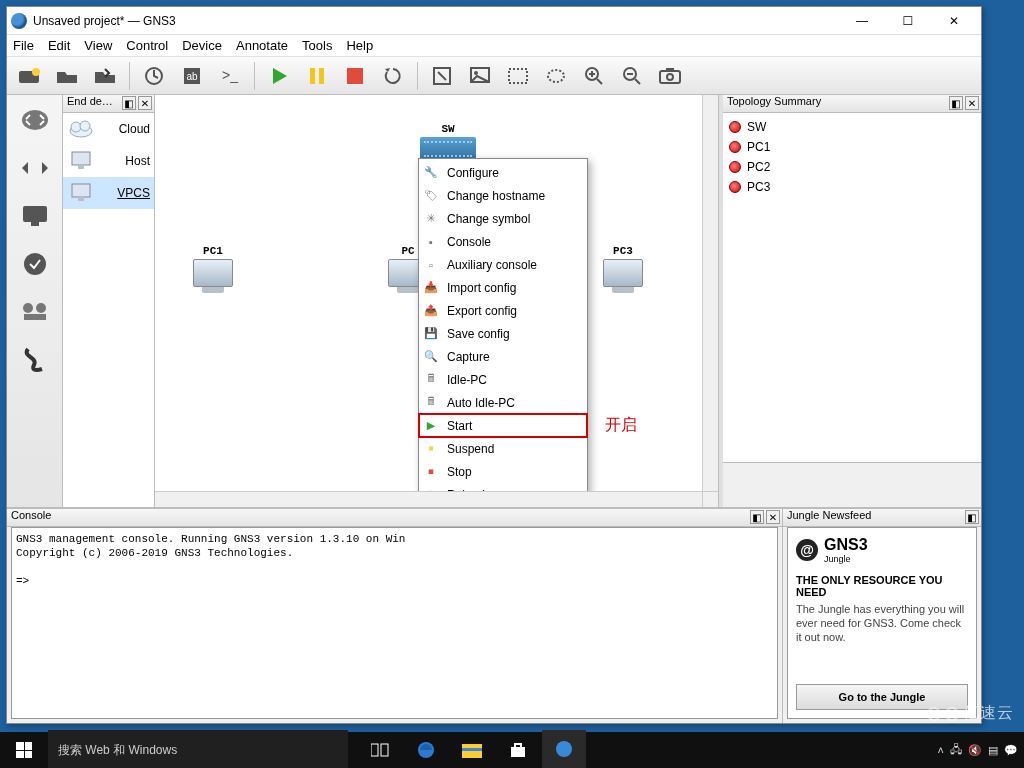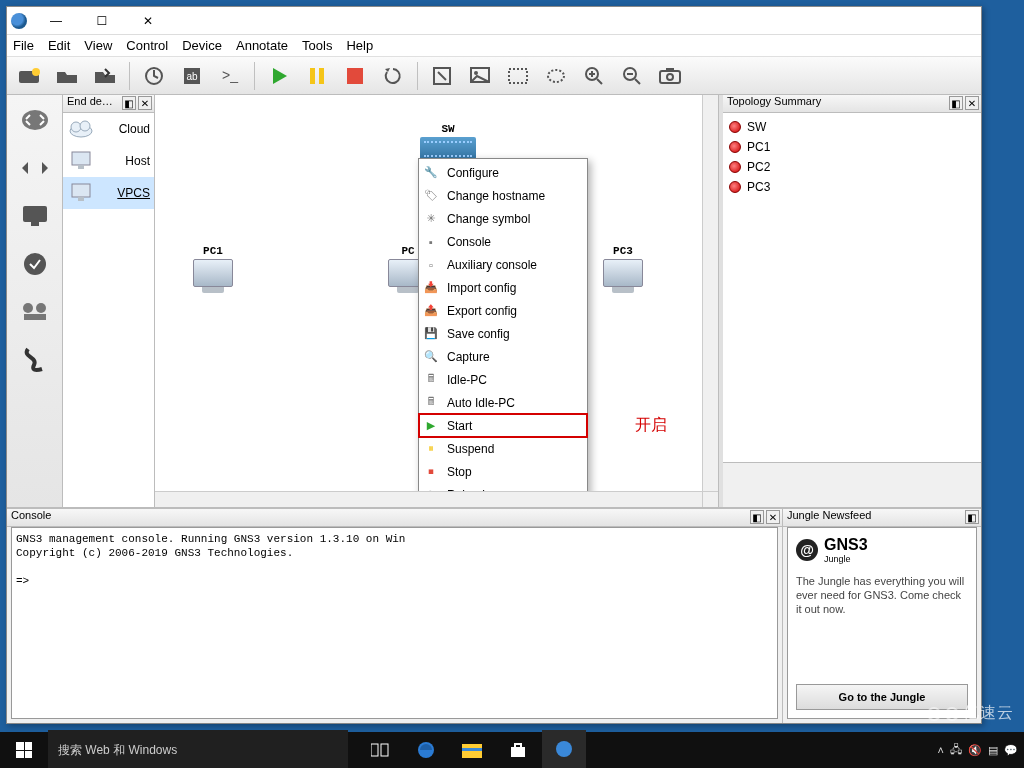--- a/index.html
+++ b/index.html
@@ -89,20 +89,21 @@
 
 .vscroll { width: 16px; background: #f0f0f0; border-left: 1px solid #ccc; }
 </style>
 </head>
 <body>
 
 <div class="window">
 
   <div class="titlebar">
     <div class="app-icon"></div>
+    <div class="title">Unsaved project* — GNS3</div>
     <div class="winbtns">
       <div class="winbtn">—</div>
       <div class="winbtn">☐</div>
       <div class="winbtn">✕</div>
     </div>
   </div>
 
   <div class="menubar">
     <span>File</span>
     <span>Edit</span>
@@ -380,21 +381,21 @@
             </div>
             <div class="ctxitem">
               <span class="cicon" style="color:#e24a3b">⏹</span>
               <span>Stop</span>
             </div>
             <div class="ctxitem">
               <span class="cicon" style="color:#777">⟳</span>
               <span>Reload</span>
             </div>
           </div>
-          <div class="annot" style="left: 454px; top: 320px; margin-left: 26px;">开启</div>
+          <div class="annot" style="left: 424px; top: 320px; margin-left: 26px;">开启</div>
         </div>
       <div style="display:flex;">
         <div class="hscroll" style="flex:1"></div>
         <div style="width:16px;height:16px;background:#f0f0f0;border-top:1px solid #ccc;border-left:1px solid #ccc"></div>
       </div>
     </div>
 
     <div style="width:4px;background:#e0e0e0"></div>
 
     <div class="rightcol">
@@ -450,20 +451,21 @@
           </div>
       </div>
       <div class="junglebody">
         <div class="jlogo">
           <div class="g">@</div>
           <div>
               <div>GNS3</div>
               <div style="font-size:9px;font-weight:normal">Jungle</div>
             </div>
         </div>
+        <div class="jtitle">THE ONLY RESOURCE YOU NEED</div>
         <div class="jtext">The Jungle has everything you will ever need for GNS3. Come check it out now.</div>
         <div class="jbtn">Go to the Jungle</div>
       </div>
     </div>
   </div>
 
 </div>
 
 <div class="taskbar">
   <div class="start">

